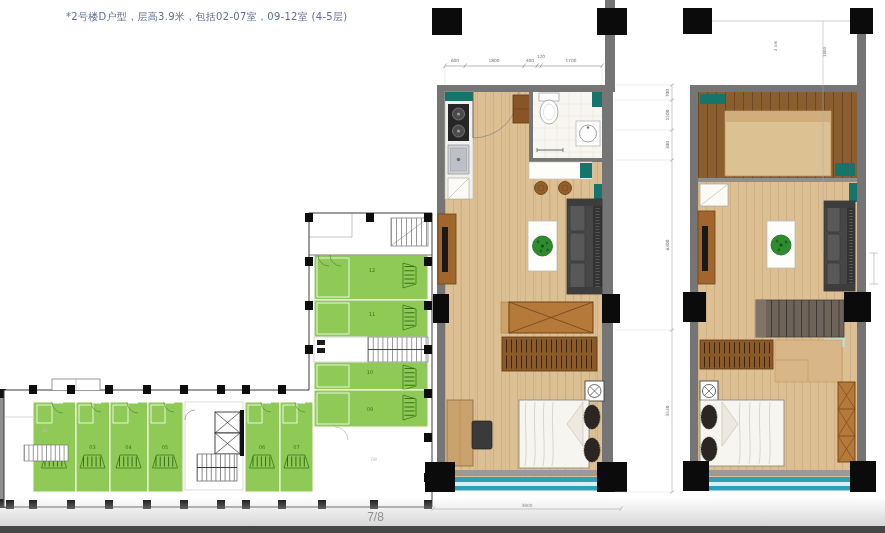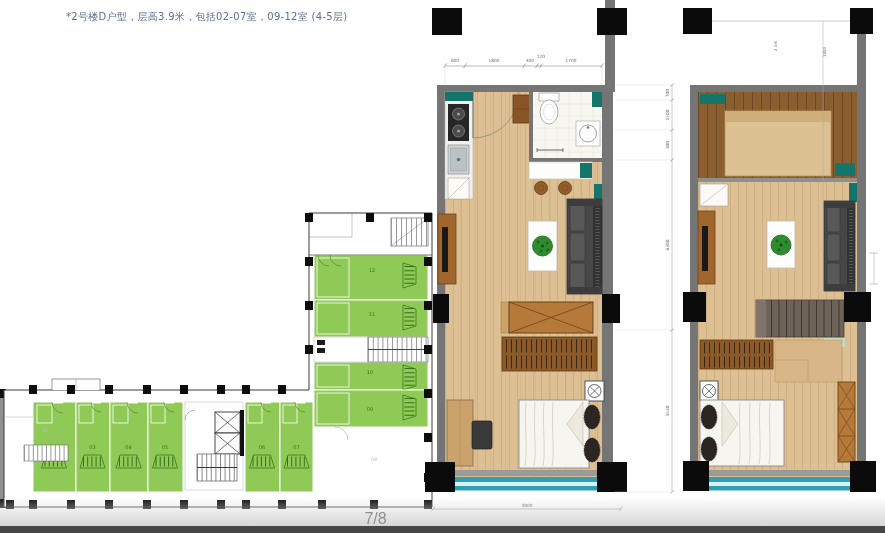--- a/index.html
+++ b/index.html
@@ -9,21 +9,21 @@
               letter-spacing:0.3px;font-family:"DejaVu Sans",sans-serif;margin-left:36px;}
   svg{position:absolute;display:block;}
   svg text{font-family:"DejaVu Sans",sans-serif;}
   .dim{font-size:4.3px;fill:#6f6f6f;}
   .note{font-size:3.9px;fill:#7a7a7a;}
   .ulabel{font-size:5px;fill:#3f7419;text-anchor:middle;}
   .ufaint{font-size:4.6px;fill:#bdbdbd;text-anchor:middle;}
   .footer-fade{position:absolute;left:0;top:497px;width:885px;height:29px;
                background:linear-gradient(to bottom, rgba(250,250,250,0), #d7d7d7);pointer-events:none;}
   .page-indicator{position:absolute;left:0;top:510px;width:751px;text-align:center;
-                  font-size:16px;color:#8f8f8f;}
+                  font-size:12px;color:#8f8f8f;}
   .bottom-bar{position:absolute;left:0;top:526px;width:885px;height:7px;background:#464646;}
 </style>
 </head>
 <body>
 
 <div class="stage">
 
   <div class="plan-title">*2号楼D户型，层高3.9米，包括02-07室，09-12室 (4-5层)</div>
 
   <svg style="left:0;top:205px" width="445" height="310" viewBox="0 0 445 310">

